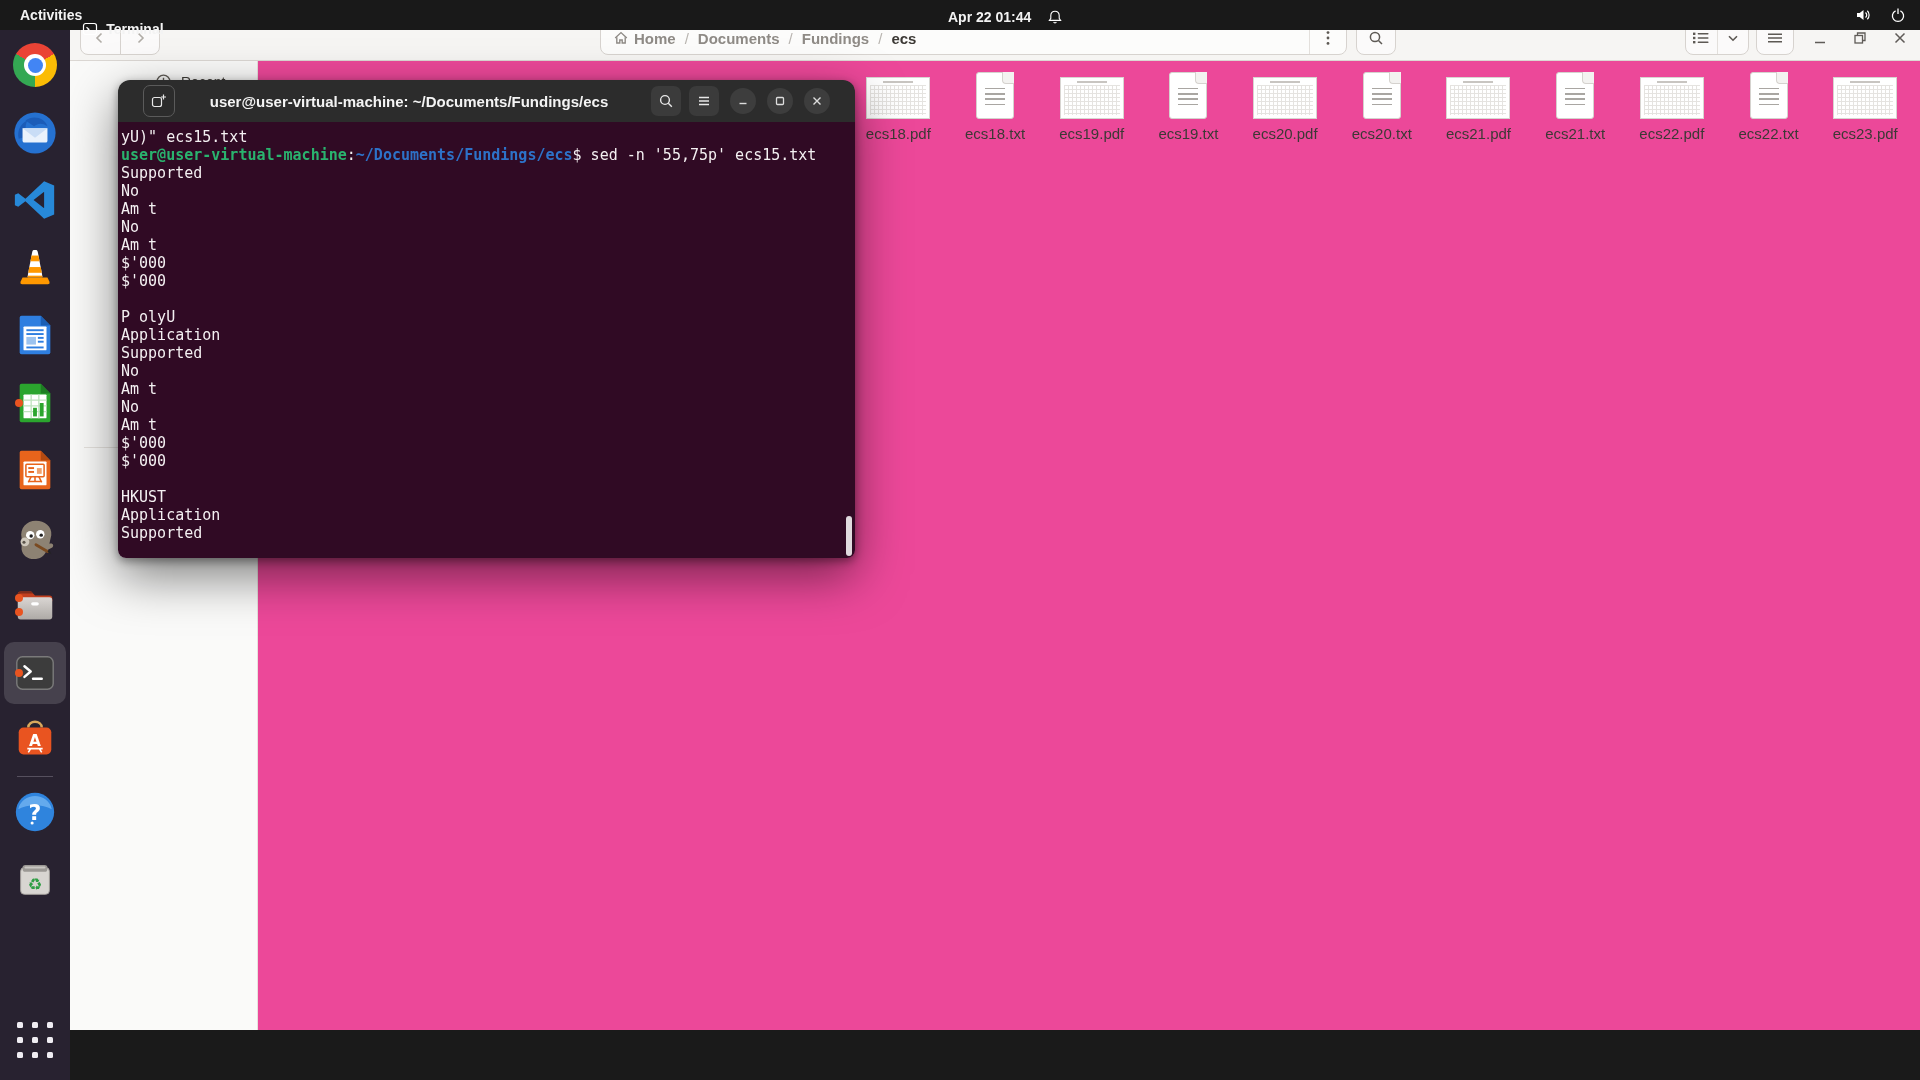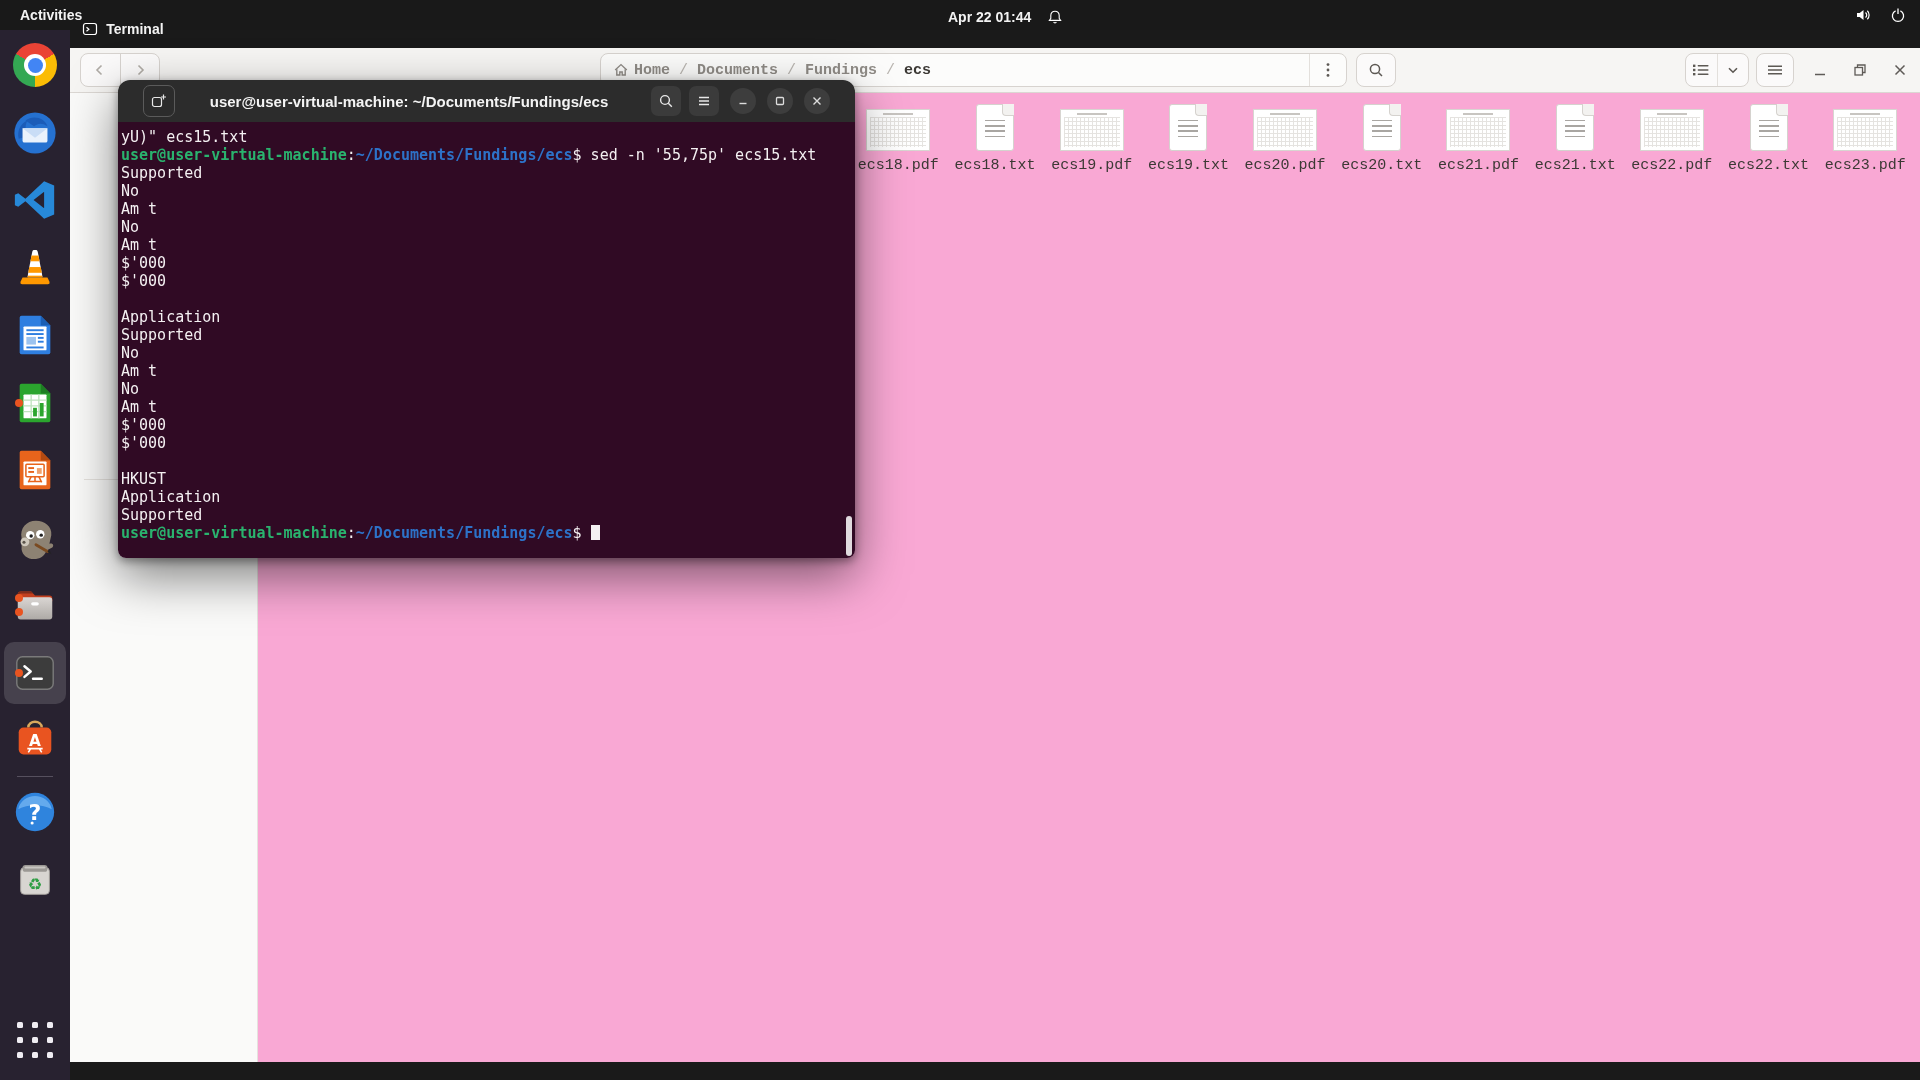--- a/index.html
+++ b/index.html
@@ -29,21 +29,21 @@
   .dock-item.grid-slot{margin-top:auto;margin-bottom:16px;}
   .chrome{width:44px;height:44px;border-radius:50%;
      background:conic-gradient(from 60deg,#fbbc05 0 120deg,#34a853 120deg 240deg,#ea4335 240deg 360deg);
      position:relative;}
   .chrome::before{content:'';position:absolute;left:11px;top:11px;width:22px;height:22px;border-radius:50%;background:#fff;}
   .chrome::after{content:'';position:absolute;left:14.5px;top:14.5px;width:15px;height:15px;border-radius:50%;background:#4285f4;}
   .appgrid{display:grid;grid-template-columns:repeat(3,6px);grid-auto-rows:6px;gap:9px;}
   .appgrid i{background:#efedf2;border-radius:1.5px;}
 
   
-  #fm{position:absolute;left:70px;top:48px;width:1850px;height:1014px;background:#fdfdfc;z-index:10;font-family:Liberation Mono, monospace;}
+  #fm{position:absolute;left:70px;top:16px;width:1850px;height:1014px;background:#fdfdfc;z-index:10;}
   .fm-header{position:relative;height:45px;background:#f6f5f3;border-bottom:1px solid #dbd7d3;box-sizing:border-box;}
   .nav-group{position:absolute;left:10px;top:5px;width:80px;height:34px;display:flex;border:1px solid #d7d3cf;
              border-radius:8px;background:#fbfafa;overflow:hidden;box-sizing:border-box;}
   .nav-btn{flex:1;display:flex;align-items:center;justify-content:center;}
   .nav-btn:first-child{border-right:1px solid #d7d3cf;}
   .breadcrumb{position:absolute;left:530px;top:5px;width:747px;height:34px;border:1px solid #d7d3cf;border-radius:8px;
               background:#fcfcfb;display:flex;align-items:center;padding-left:12px;box-sizing:border-box;
               font-size:15px;font-weight:600;color:#8f8b86;}
   .crumb{margin:0 5px;white-space:nowrap;}
   .crumb.active{color:#3c3935;}
@@ -57,21 +57,21 @@
   .view-cell{flex:1;display:flex;align-items:center;justify-content:center;}
   .view-cell:first-child{border-right:1px solid #e3e0dc;}
   .menu-btn{position:absolute;left:1686px;top:5px;width:38px;height:34px;border:1px solid #d7d3cf;border-radius:8px;
             background:#fbfafa;display:flex;align-items:center;justify-content:center;box-sizing:border-box;}
   .win-controls{position:absolute;right:12px;top:5px;height:34px;display:flex;align-items:center;gap:24px;}
   .fm-body{position:absolute;top:45px;left:0;right:0;bottom:0;display:flex;}
   .sidebar{width:188px;flex:0 0 188px;background:#fafaf9;border-right:1px solid #e5e2de;padding-top:2px;box-sizing:border-box;}
   .sb-item{height:37.6px;display:flex;align-items:center;padding-left:85px;gap:9px;font-size:14px;color:#3f3c38;}
   .sb-item .sb-icon{flex:0 0 auto;}
   .sb-divider{height:1px;background:#e4e1dd;margin:8px 14px;}
-  .fm-content{flex:1;position:relative;background:#f9a8d4;}
+  .fm-content{flex:1;position:relative;background:#ec4899;}
   .file-row{position:absolute;left:592px;top:2px;display:flex;}
   .file-cell{width:96.7px;display:flex;flex-direction:column;align-items:center;}
   .thumb-wrap{height:56px;display:flex;align-items:flex-end;justify-content:center;}
   .file-label{margin-top:6px;font-size:15px;color:#3c3935;}
   .pdf-thumb{width:64px;height:42px;background:#fff;border:1px solid #d8d5d1;position:relative;box-sizing:border-box;}
   .pdf-thumb::before{content:'';position:absolute;left:3px;right:3px;top:7px;bottom:3px;
       background:repeating-linear-gradient(to right,#e5e3e0 0 1px,transparent 1px 4px),
                  repeating-linear-gradient(to bottom,#e5e3e0 0 1px,transparent 1px 4px);}
   .pdf-thumb::after{content:'';position:absolute;top:3px;left:16px;right:16px;height:2px;background:#c8c5c1;}
   .txt-thumb{width:38px;height:47px;background:#fff;border:1px solid #d5d2ce;border-radius:3px;position:relative;box-sizing:border-box;}
@@ -620,28 +620,28 @@
       <div class="term-line"><span>yU)" ecs15.txt</span></div>
       <div class="term-line"><span class="seg-green">user@user-virtual-machine</span><span>:</span><span class="seg-blue">~/Documents/Fundings/ecs</span><span>$ sed -n '55,75p' ecs15.txt</span></div>
       <div class="term-line"><span>Supported</span></div>
       <div class="term-line"><span>No</span></div>
       <div class="term-line"><span>Am t</span></div>
       <div class="term-line"><span>No</span></div>
       <div class="term-line"><span>Am t</span></div>
       <div class="term-line"><span>$'000</span></div>
       <div class="term-line"><span>$'000</span></div>
       <div class="term-line"></div>
+      <div class="term-line"><span>P olyU</span></div>
       <div class="term-line"><span>Application</span></div>
       <div class="term-line"><span>Supported</span></div>
       <div class="term-line"><span>No</span></div>
       <div class="term-line"><span>Am t</span></div>
       <div class="term-line"><span>No</span></div>
       <div class="term-line"><span>Am t</span></div>
       <div class="term-line"><span>$'000</span></div>
       <div class="term-line"><span>$'000</span></div>
       <div class="term-line"></div>
       <div class="term-line"><span>HKUST</span></div>
       <div class="term-line"><span>Application</span></div>
       <div class="term-line"><span>Supported</span></div>
-      <div class="term-line"><span class="seg-green">user@user-virtual-machine</span><span>:</span><span class="seg-blue">~/Documents/Fundings/ecs</span><span>$ </span><span class="cursor"></span></div>
     </div>
   <div class="term-scrollbar"></div>
 </div>
 
 </body></html>

